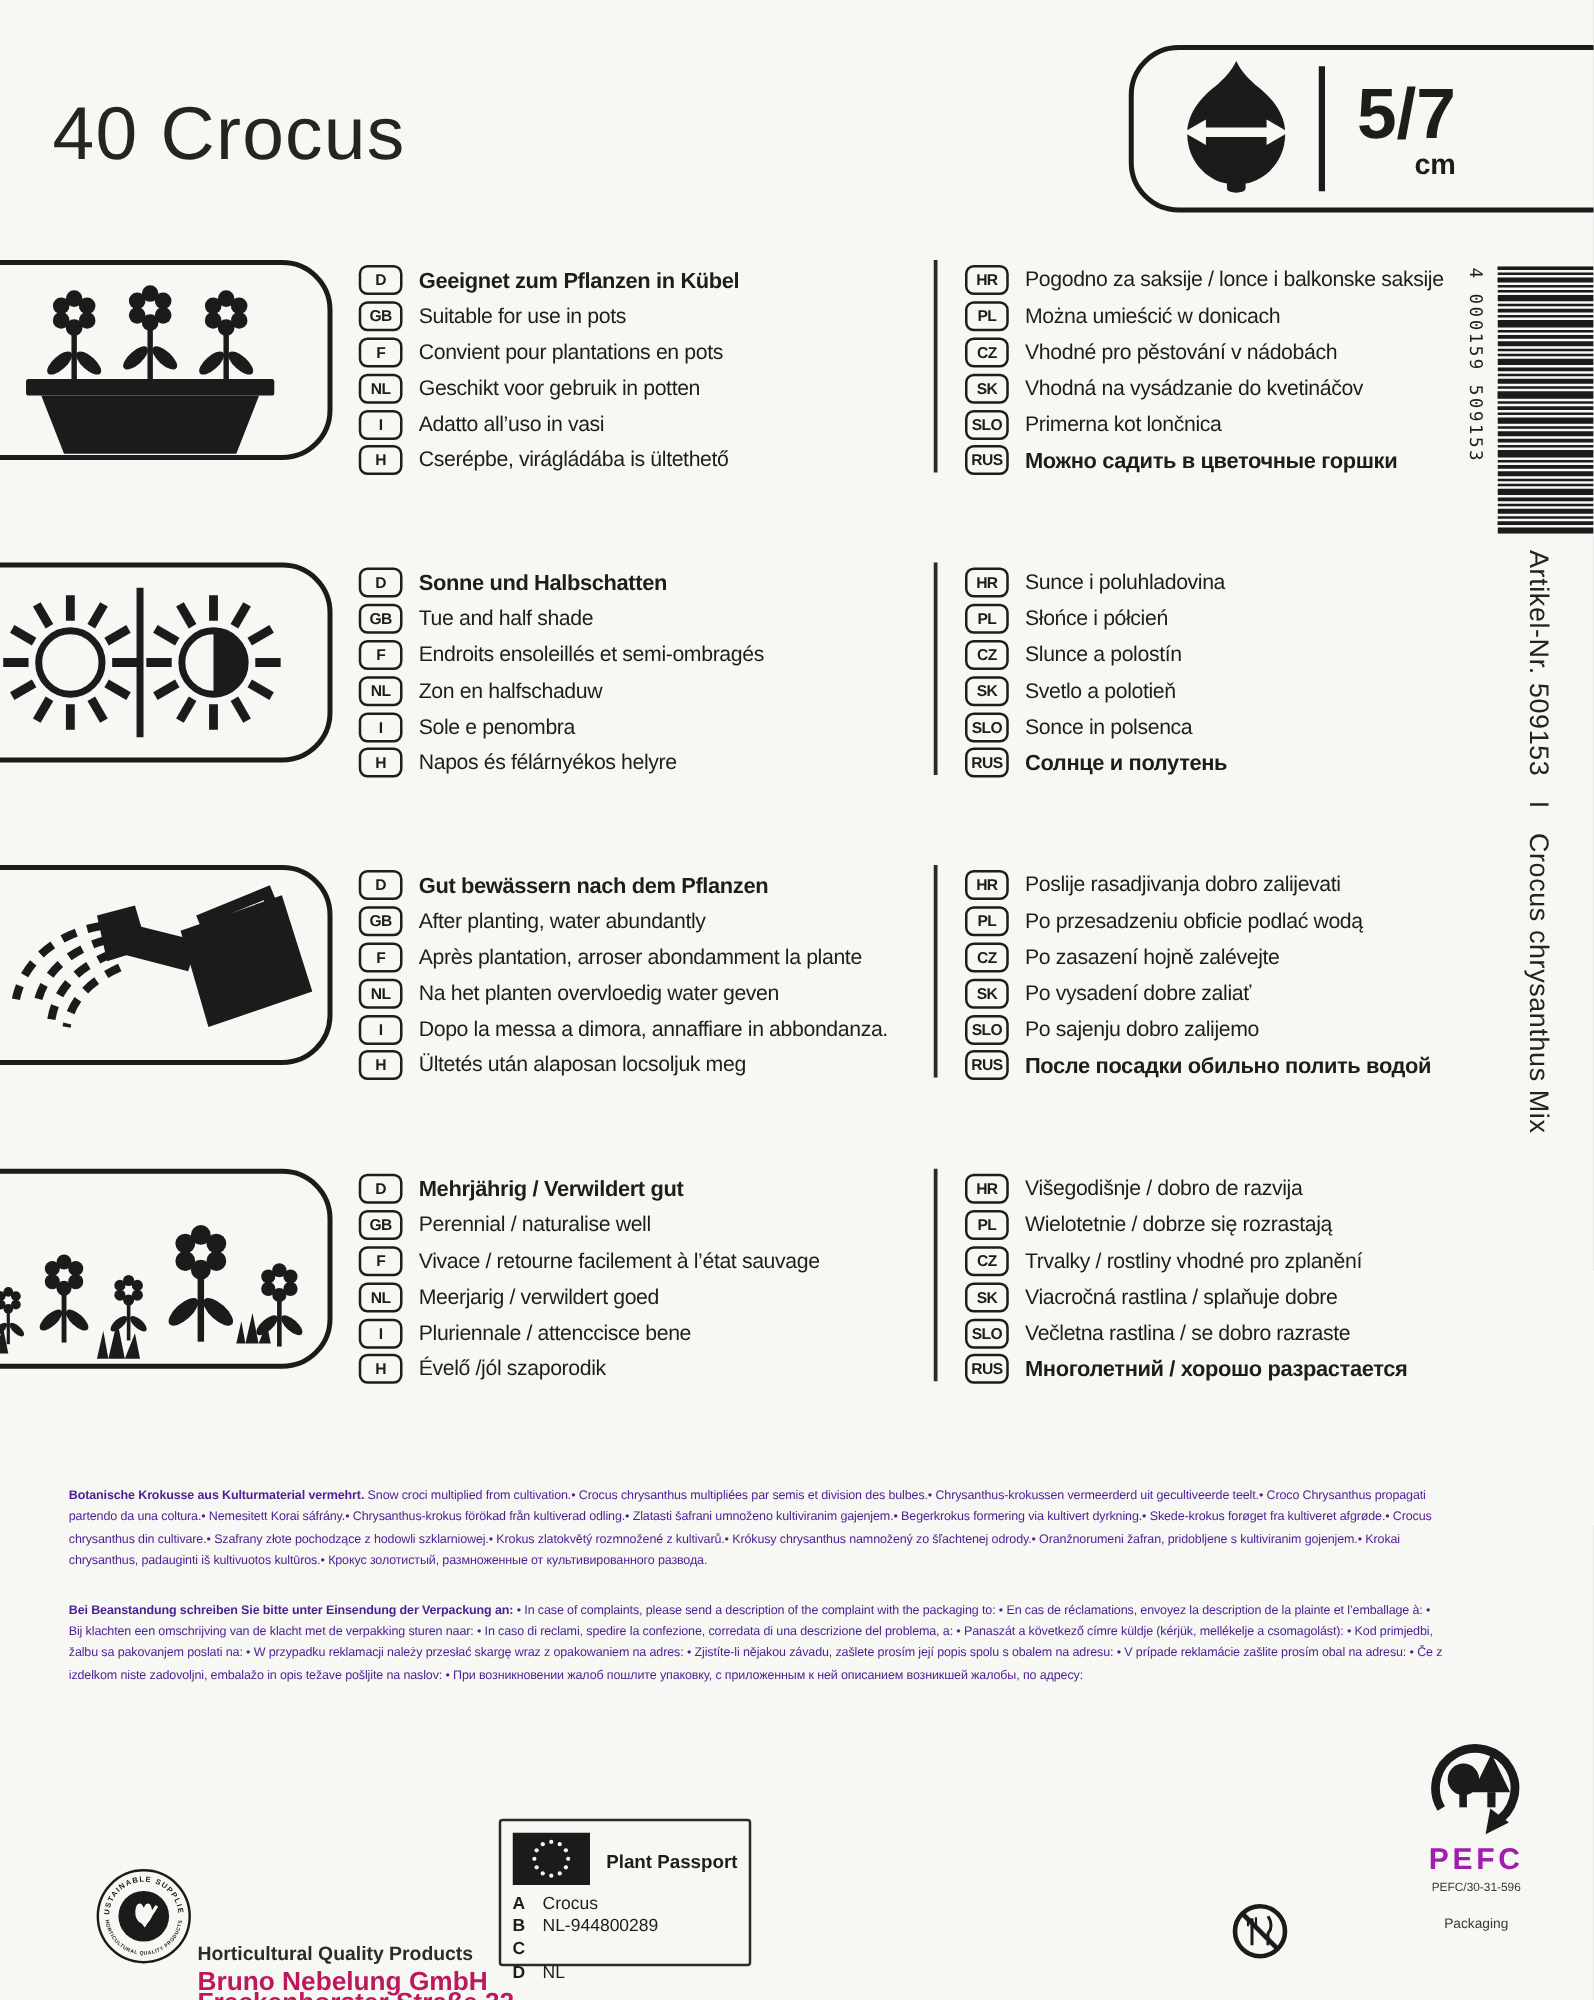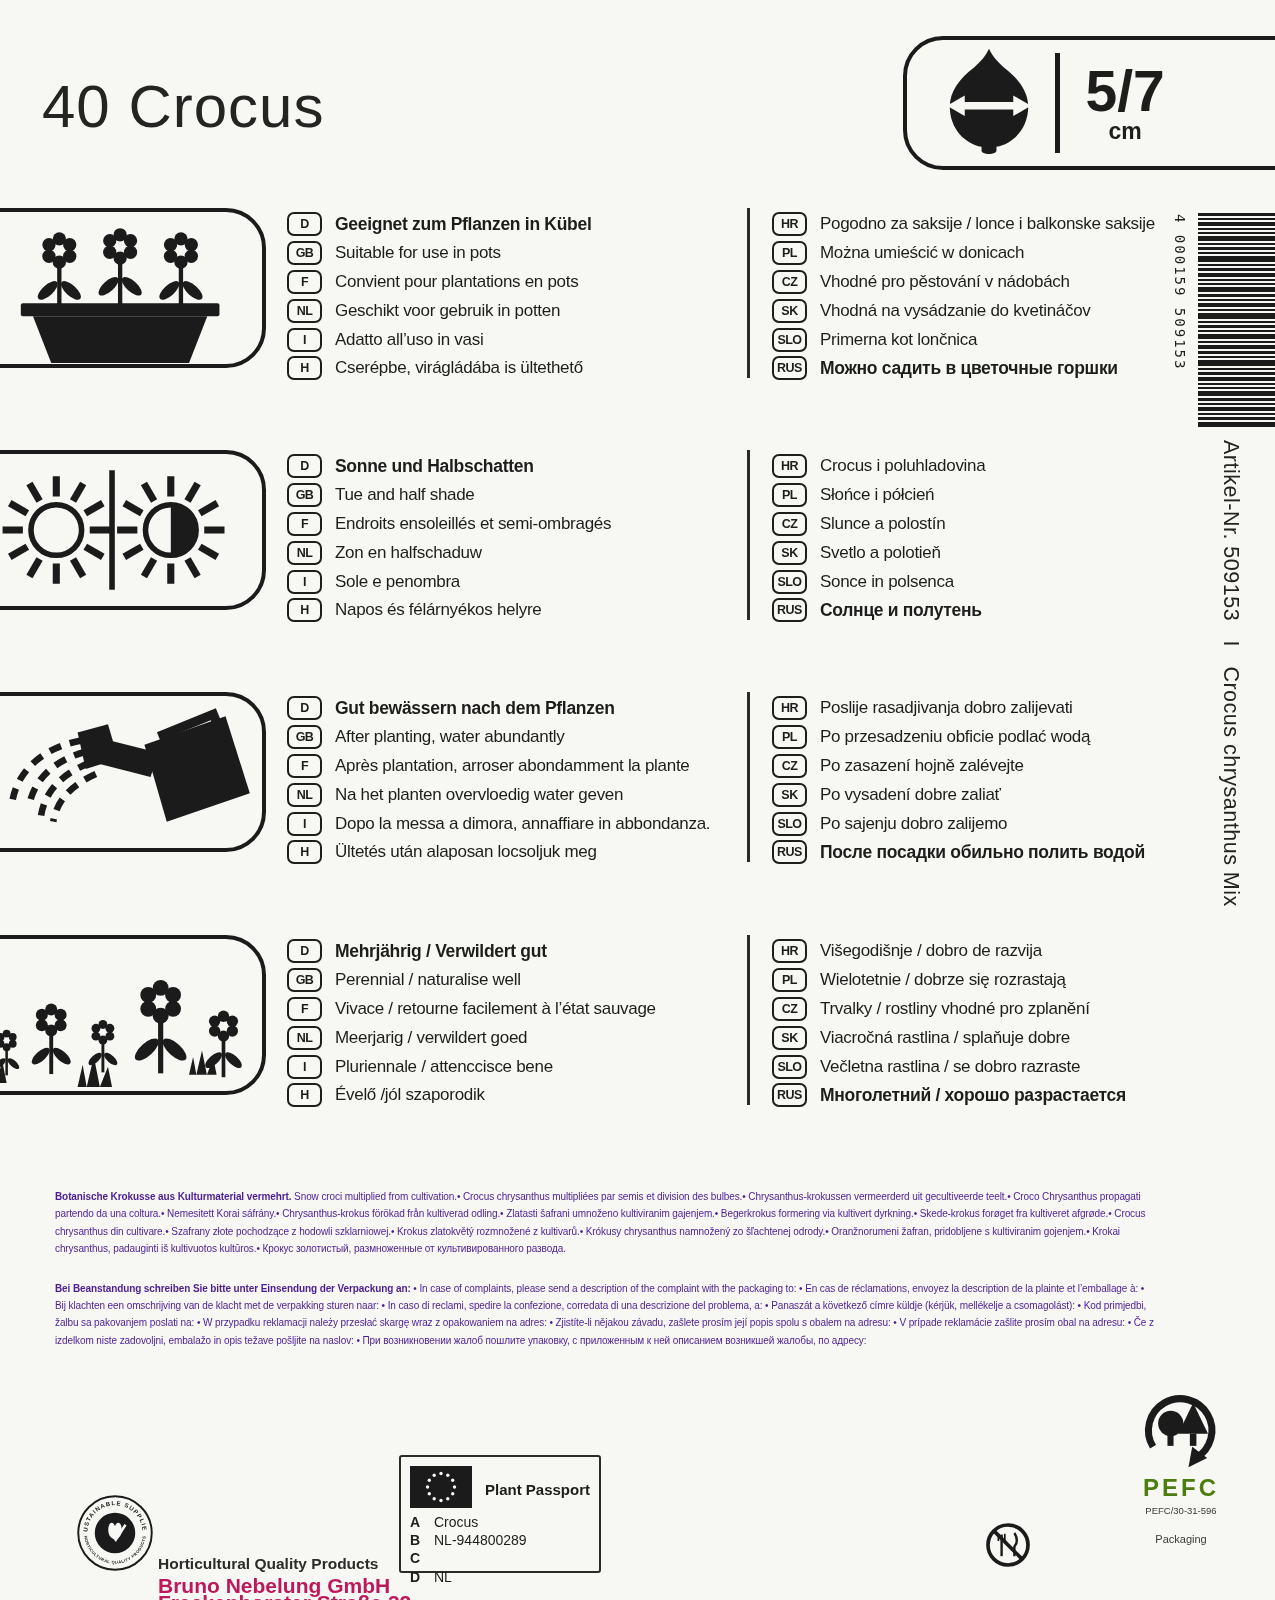--- a/index.html
+++ b/index.html
@@ -7,21 +7,21 @@
         font-family:"Liberation Sans",sans-serif;color:#1d1d1b;}
   .abs{position:absolute;}
 
   
   .title{left:42px;top:72px;font-size:60px;font-weight:300;letter-spacing:1px;color:#242422;}
 
   
   .size-box{left:903px;top:36px;width:420px;height:126px;border:4.5px solid #1b1b1b;
             border-radius:40px;display:flex;align-items:center;}
   .size-divider{width:4.5px;height:100px;background:#1b1b1b;margin:0 26px 0 10px;}
-  .size-text{display:flex;flex-direction:column;align-items:center;line-height:1;}
+  .size-text{display:flex;flex-direction:column;align-items:flex-end;line-height:1;}
   .size-num{font-size:57px;font-weight:700;}
   .size-unit{font-size:23px;font-weight:700;margin-top:0px;}
 
   
   .block{left:0;width:1275px;height:176px;}
   .icon-box{position:absolute;left:-46px;top:-2px;width:304px;height:152px;
             border:4.5px solid #1b1b1b;border-radius:40px;overflow:hidden;}
   .icon-box svg{position:absolute;left:0;top:0;width:100%;height:100%;}
   .vrule{position:absolute;left:747px;top:-2px;width:2.6px;height:170px;background:#2a2a28;}
   .col{position:absolute;top:0;}
@@ -57,21 +57,21 @@
   .pp-flag{position:absolute;left:9px;top:9px;width:62px;height:42px;}
   .pp-title{position:absolute;right:9px;top:24px;font-weight:700;font-size:15px;}
   .pp-rows{position:absolute;left:9px;top:56px;right:6px;}
   .pp-row{display:flex;gap:13px;font-size:14px;height:18.2px;align-items:center;}
   .pp-label{font-weight:700;width:11px;}
 
   .nofood{left:984px;top:1521px;width:48px;height:48px;}
 
   .pefc{left:1108px;top:1388px;width:146px;display:flex;flex-direction:column;align-items:center;}
   .pefc-mark{width:84px;height:84px;}
-  .pefc-name{font-weight:700;font-size:24px;letter-spacing:3px;margin-top:2px;color:#4d7c0f;}
+  .pefc-name{font-weight:700;font-size:24px;letter-spacing:3px;margin-top:2px;color:#a21caf;}
   .pefc-code{font-size:9.5px;margin-top:3px;color:#3a3a38;}
   .pefc-pack{font-size:11px;margin-top:17px;color:#3a3a38;}
 </style>
 </head>
 <body>
 
 <div class="page">
 
   <svg width="0" height="0" style="position:absolute" aria-hidden="true">
     <defs>
@@ -228,21 +228,21 @@
           <span class="lang-text">Sole e penombra</span>
         </div>
         <div class="lang-row">
           <span class="lang-badge">H</span>
           <span class="lang-text">Napos és félárnyékos helyre</span>
         </div>
       </div>
     <div class="col col-right">
         <div class="lang-row">
           <span class="lang-badge">HR</span>
-          <span class="lang-text">Crocus i poluhladovina</span>
+          <span class="lang-text">Sunce i poluhladovina</span>
         </div>
         <div class="lang-row">
           <span class="lang-badge">PL</span>
           <span class="lang-text">Słońce i półcień</span>
         </div>
         <div class="lang-row">
           <span class="lang-badge">CZ</span>
           <span class="lang-text">Slunce a polostín</span>
         </div>
         <div class="lang-row">

